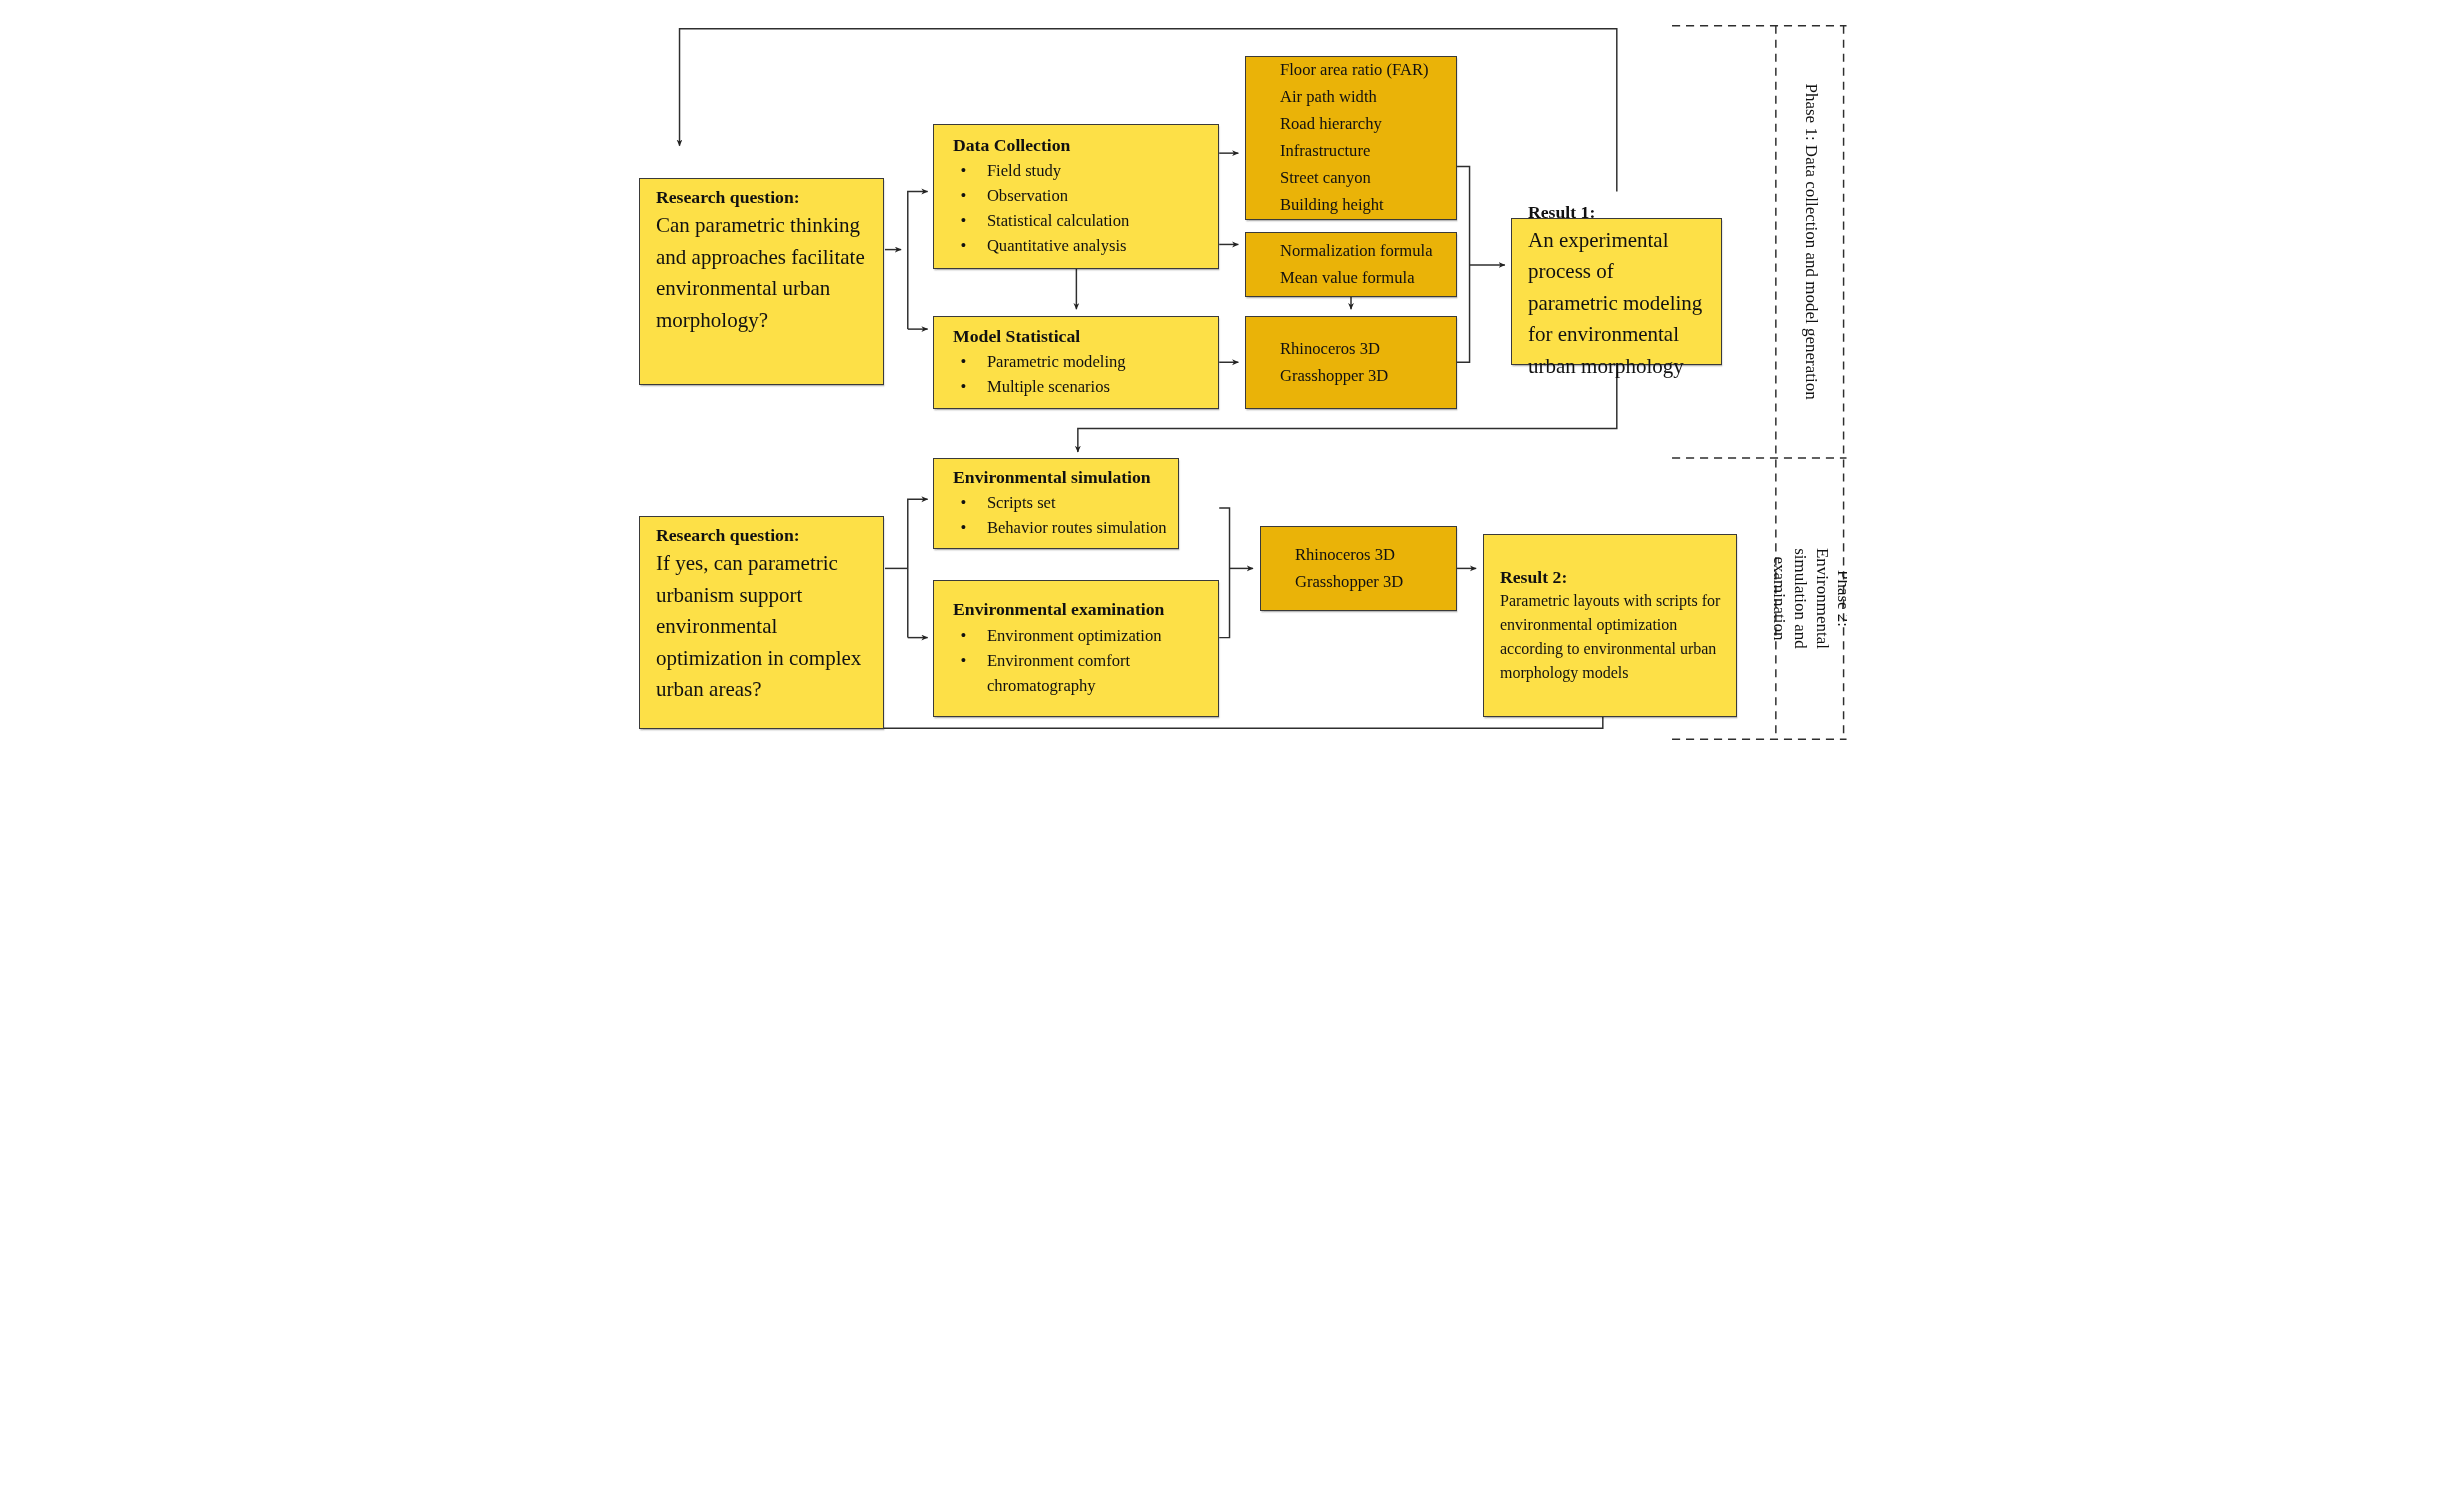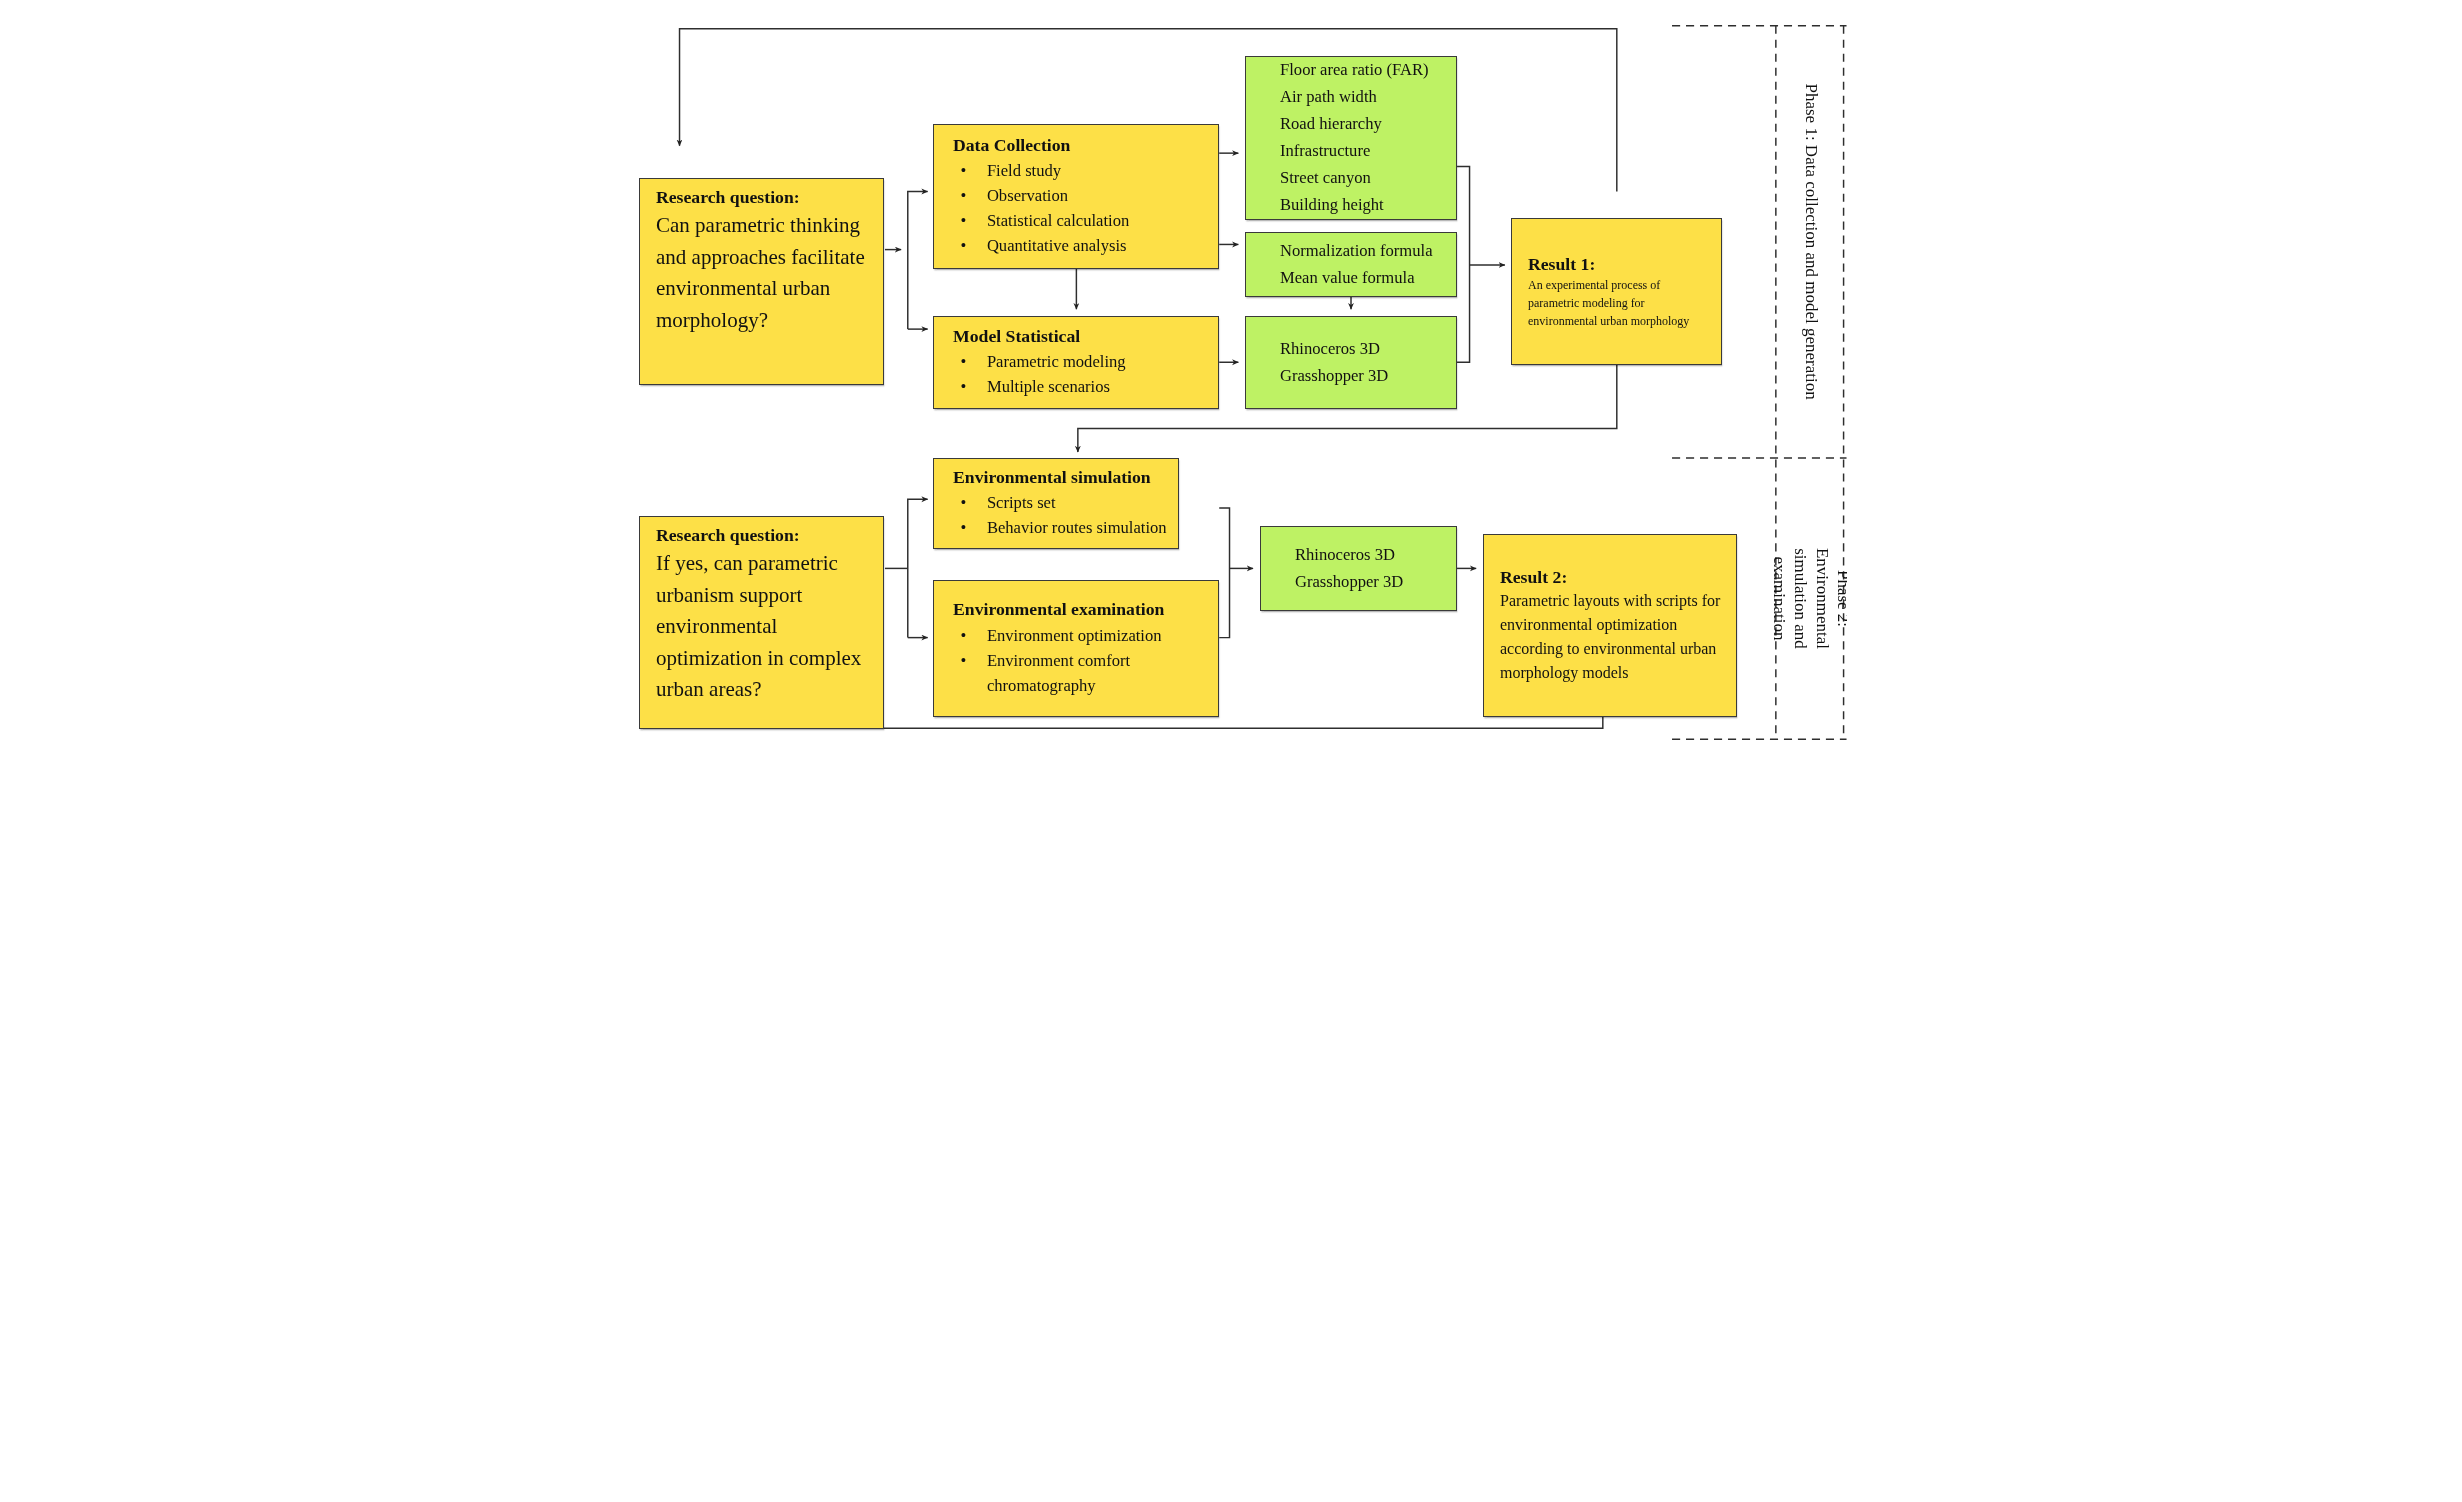--- a/index.html
+++ b/index.html
@@ -18,21 +18,21 @@
   .box {
     position: absolute;
     box-sizing: border-box;
     border: 1.5px solid #3a3a3a;
     box-shadow: 1.1px 2.2px 1.5px rgba(0,0,0,0.28);
     display: flex;
     flex-direction: column;
     justify-content: center;
   }
   .box.gray  { background: #fde047; }
-  .box.white { background: #bef264; padding-left: 34px; }
+  .box.white { background: #eab308; padding-left: 34px; }
 
   .pad-lg { padding: 7.4px 13.3px 7.4px 16px; margin-top: 26px; }
   .pad-md { padding: 5.9px 10.3px 5.9px 19px; }
   .pad-sm { padding: 4.4px 8.8px 4.4px 22px; }
 
   .box-title {
     font-weight: bold;
     font-size: 17.7px;
     line-height: 1.35;
   }
@@ -164,21 +164,21 @@
 
   <div class="box white pad-sm" style="left:630px; top:316px; width:212px; height:93px;">
     <div class="lines">
         <div class="line-row">Rhinoceros 3D</div>
         <div class="line-row">Grasshopper 3D</div>
       </div>
   </div>
 
   <div class="box gray pad-lg" style="left:896px; top:192px; width:211px; height:147px;justify-content:center;">
     <div class="box-title">Result 1:</div>
-    <div class="box-body" style="font-size:12px;">An experimental process of parametric modeling for environmental urban morphology</div>
+    <div class="box-body" style="font-size:21px;">An experimental process of parametric modeling for environmental urban morphology</div>
   </div>
 
   <div class="box gray pad-lg" style="left:24px; top:490px; width:245px; height:213px; justify-content:flex-start;">
     <div class="box-title">Research question:</div>
     <div class="box-body">If yes, can parametric urbanism support environmental optimization in complex urban areas?</div>
   </div>
 
   <div class="box gray pad-md" style="left:318px; top:458px; width:246px; height:91px;">
     <div class="box-title">Environmental simulation</div>
     <div class="bullets">

